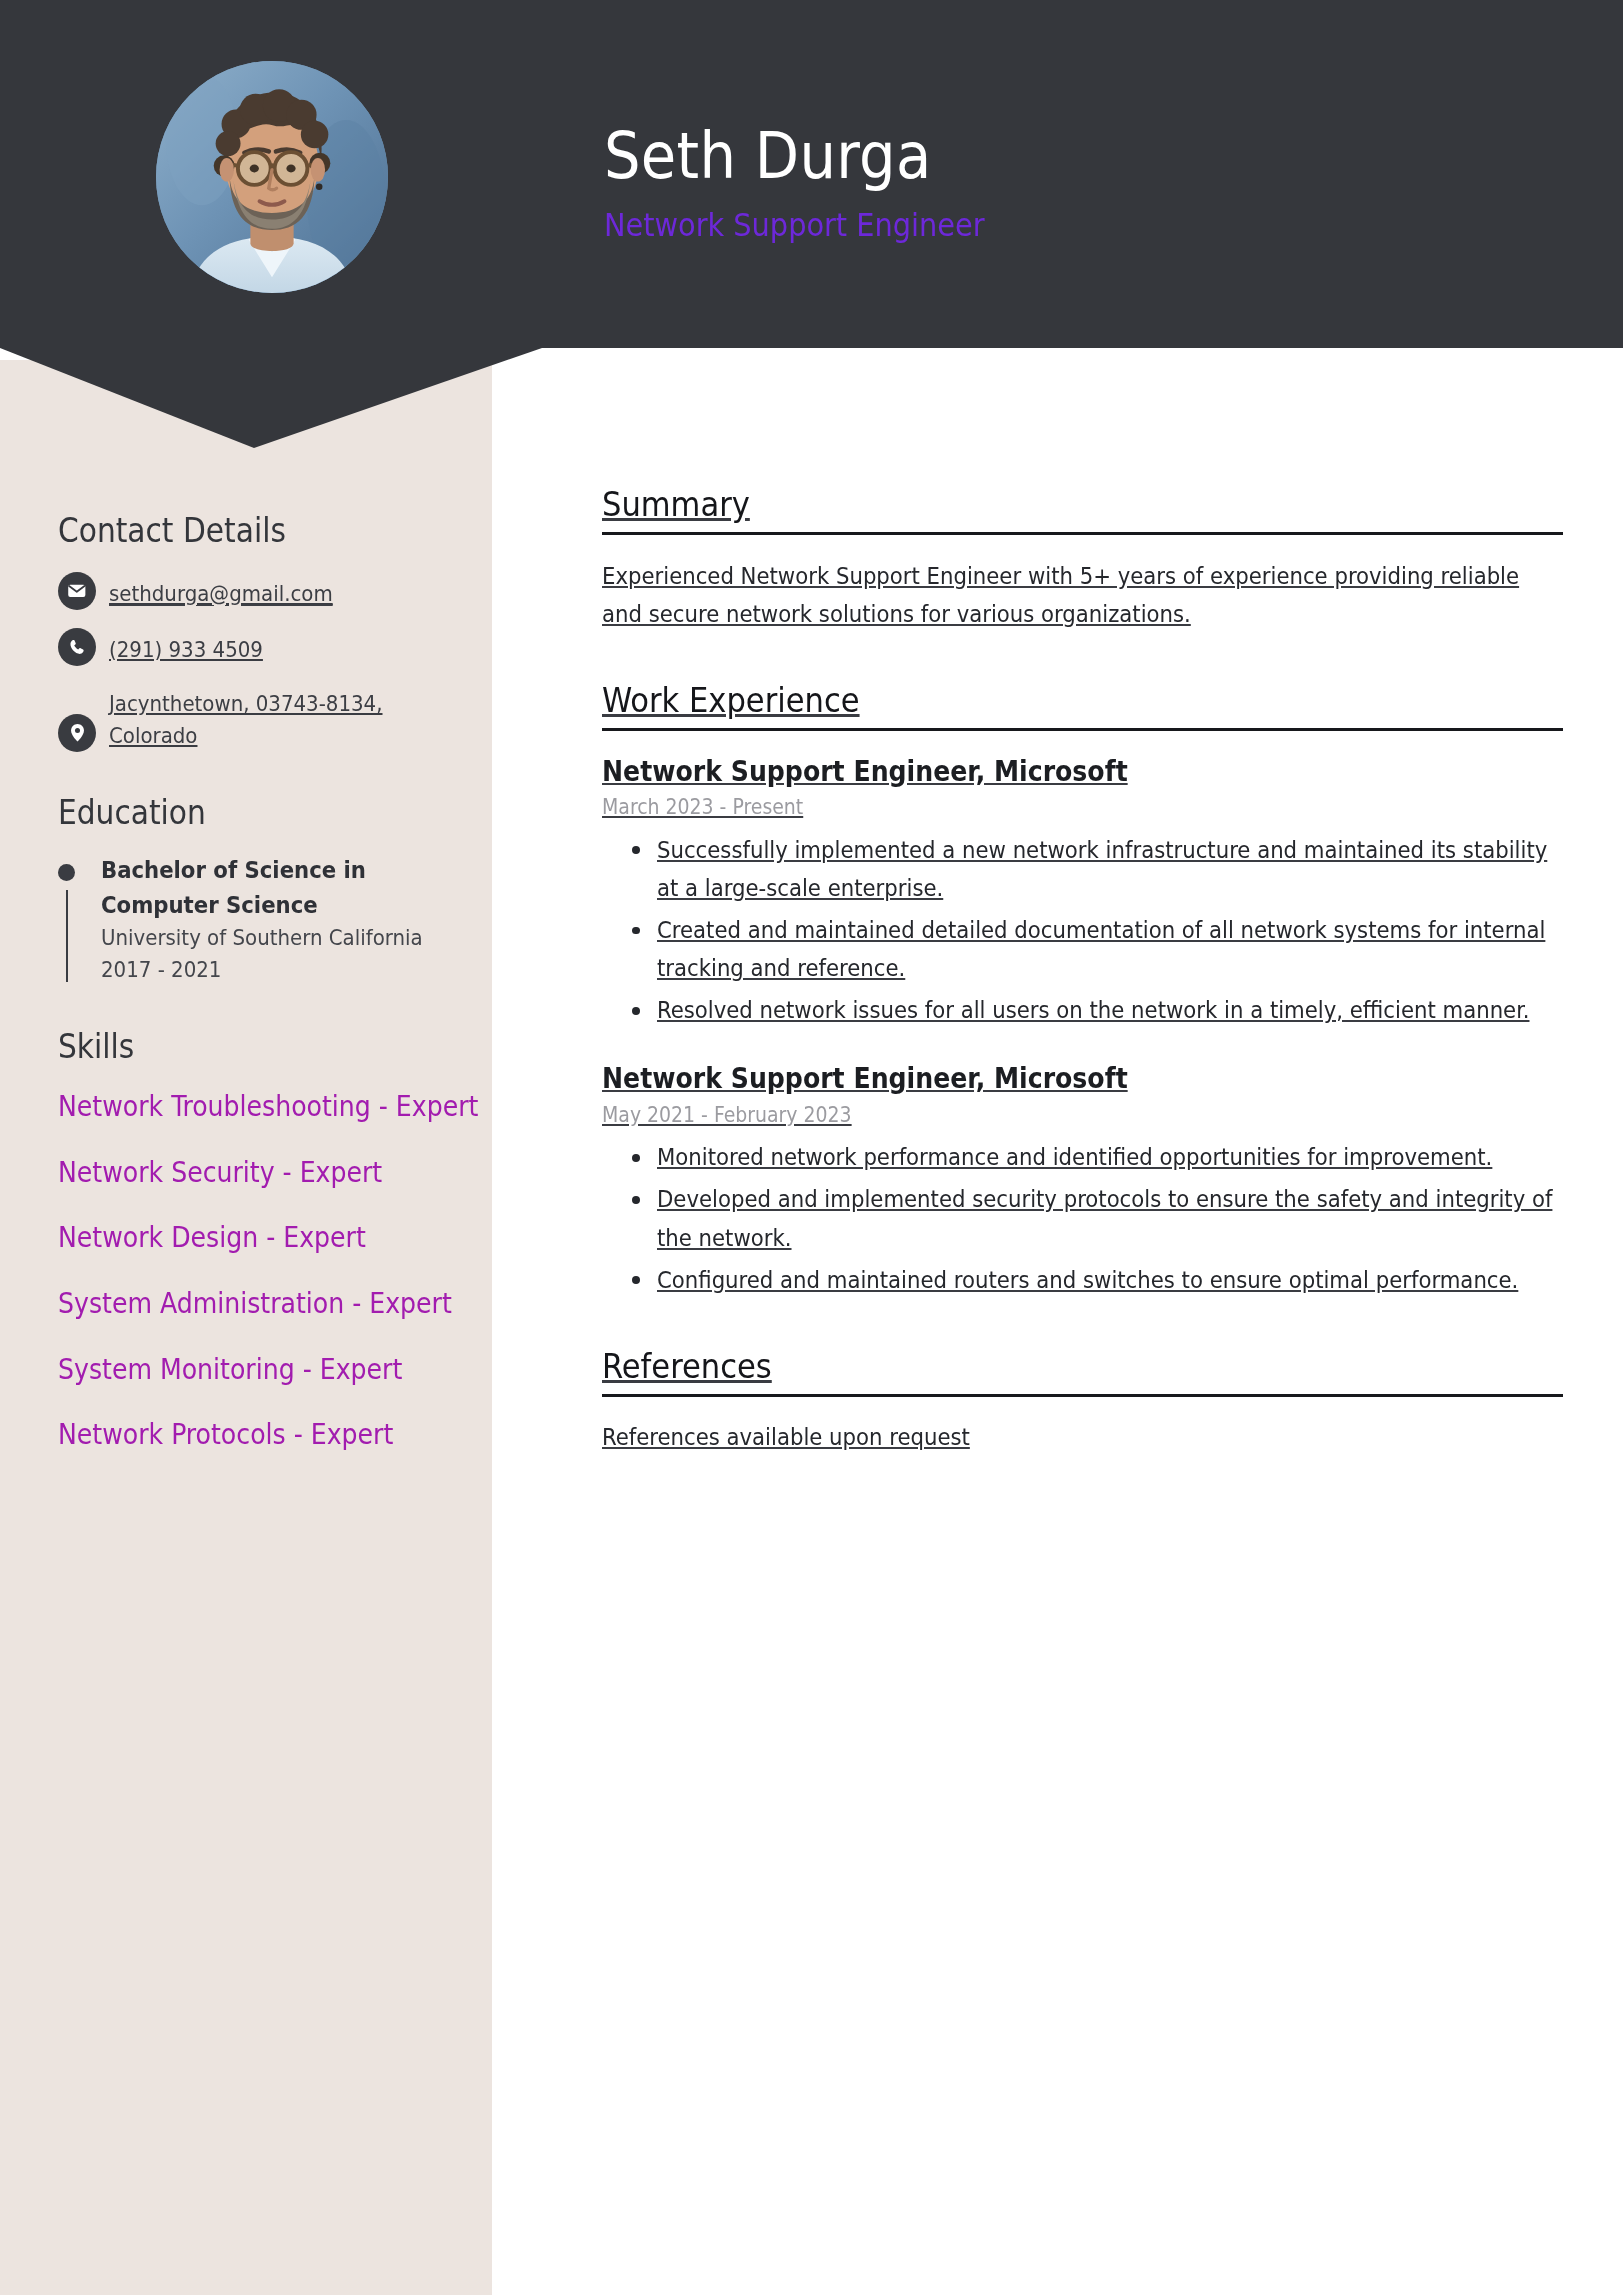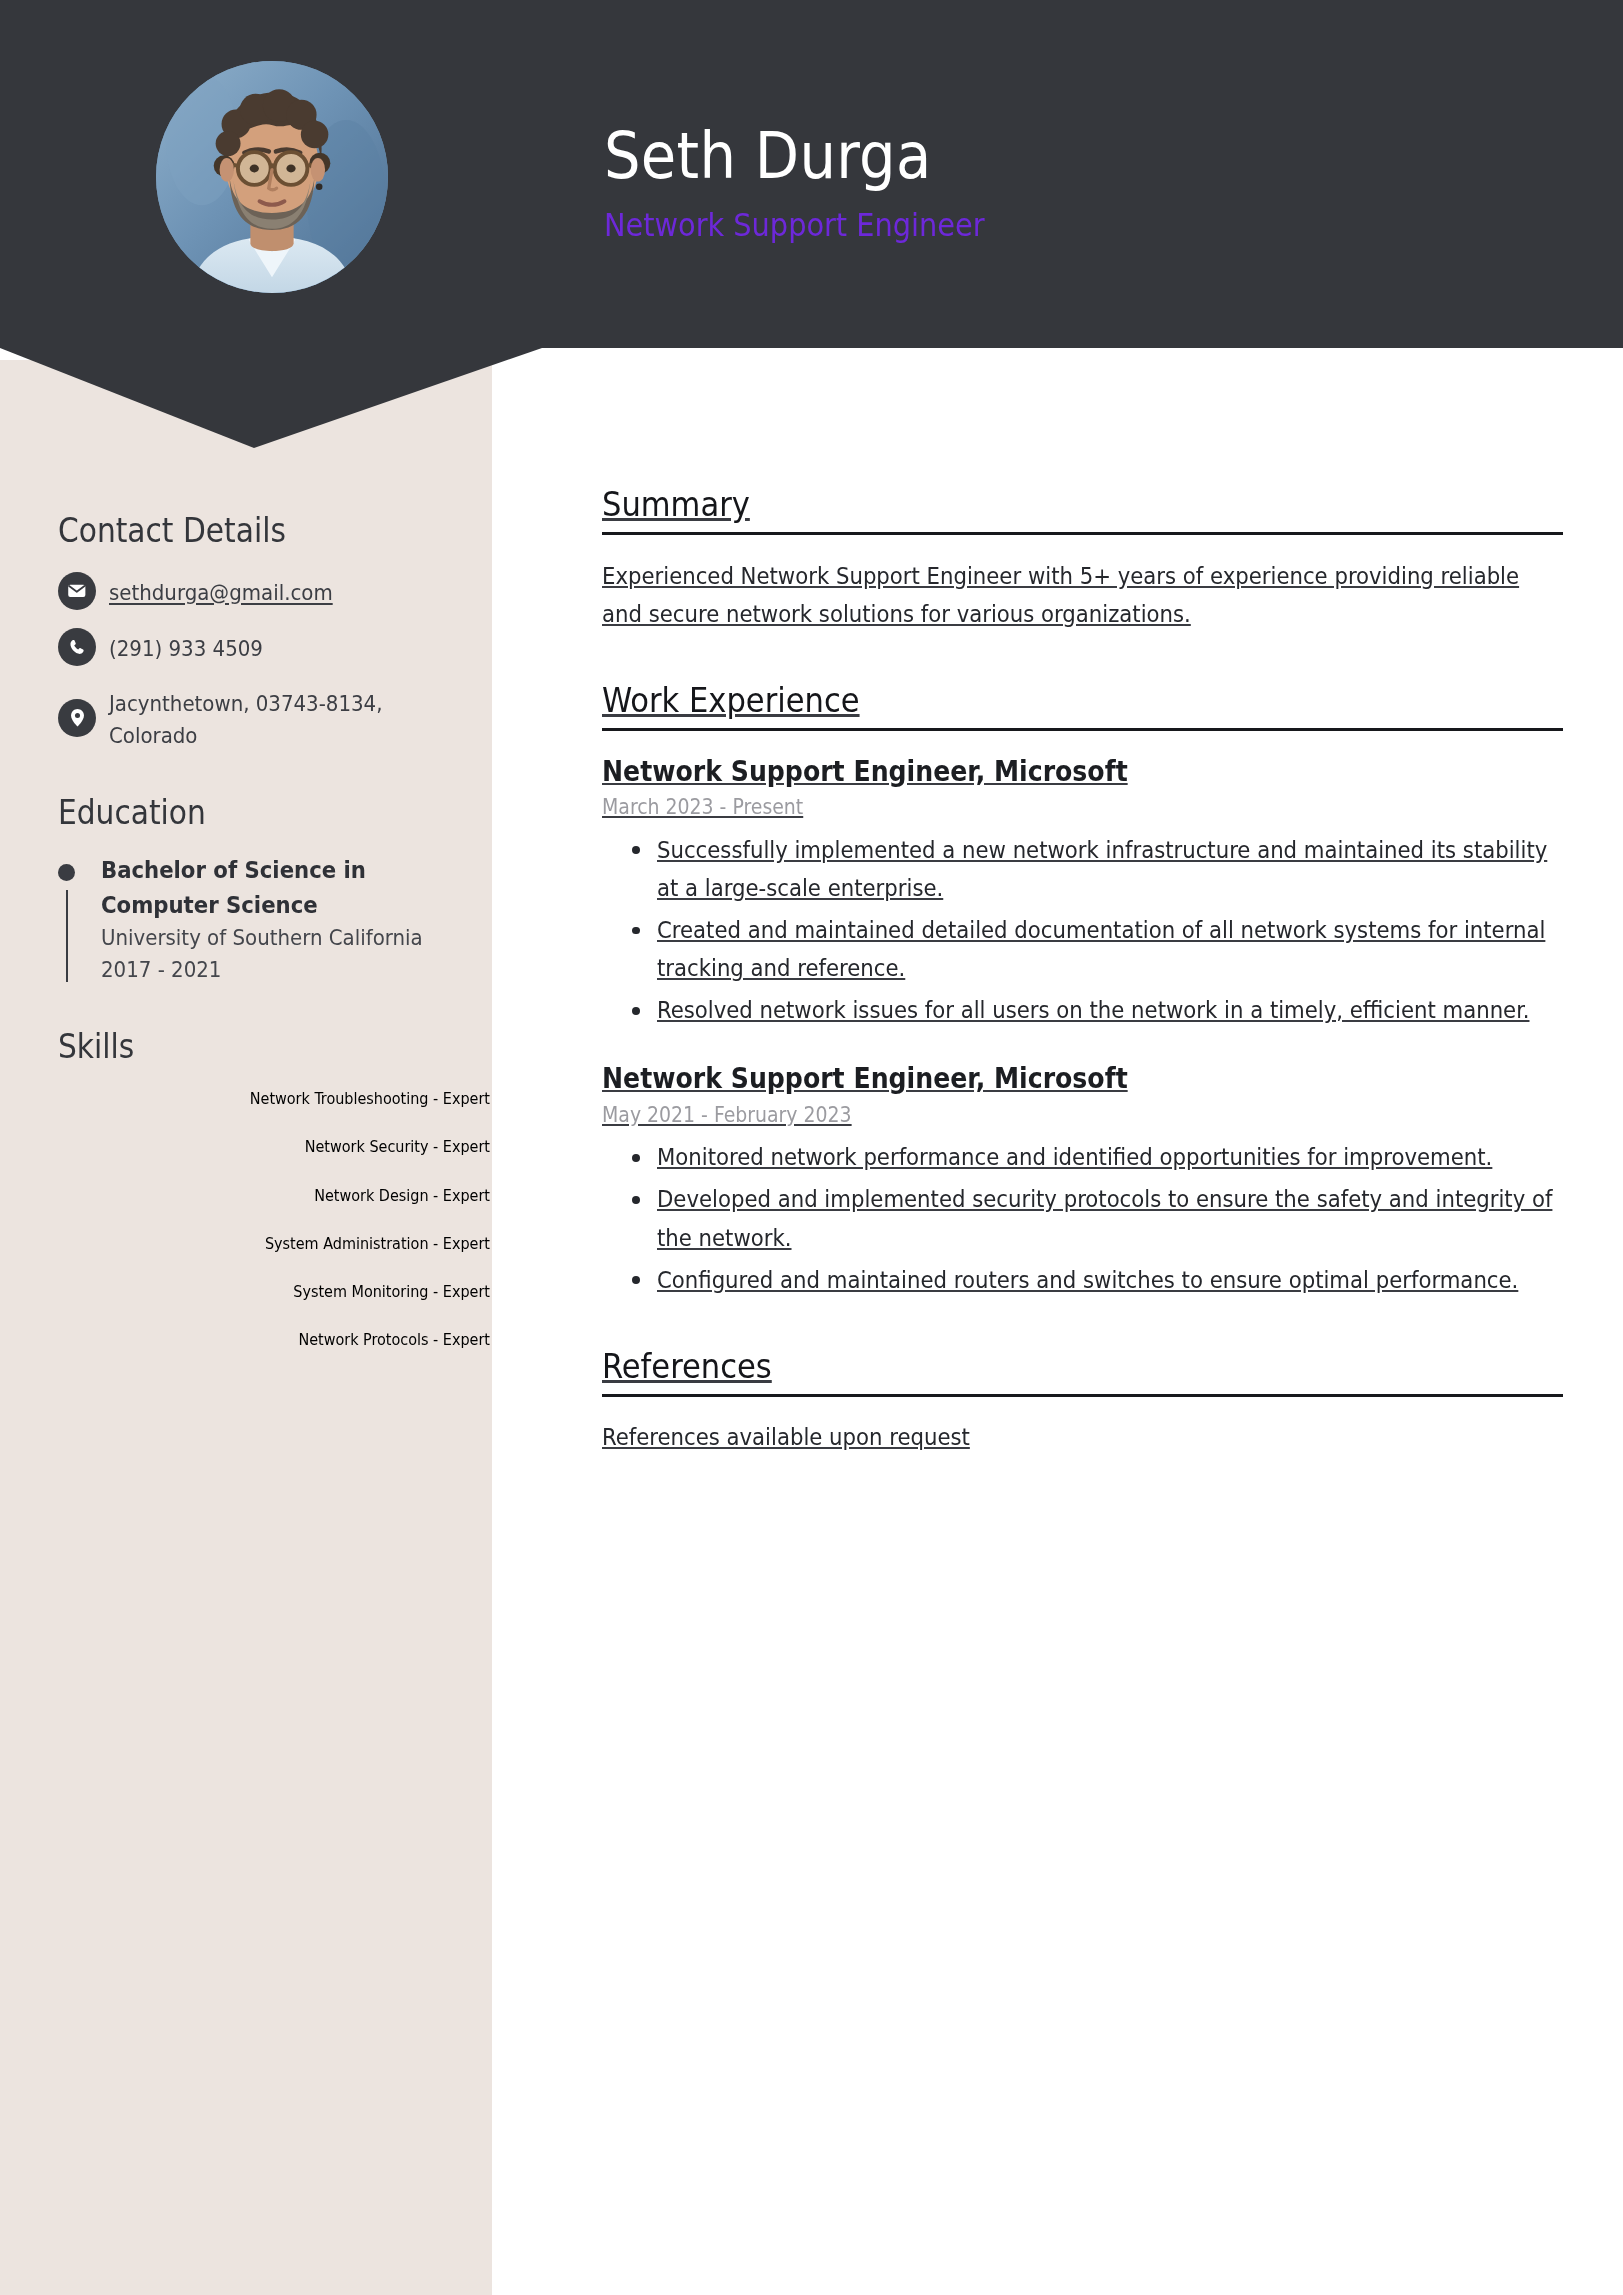--- a/index.html
+++ b/index.html
@@ -91,22 +91,23 @@
     font-weight: 400;
     color: #34363b;
     line-height: 1.2;
     margin: 0 0 21px 0;
   }
   .side-block { margin-bottom: 41px; }
 
   
   .contact-row {
     display: flex;
-    align-items: center;
+    align-items: flex-end;
     margin-bottom: 18.3px;
+    text-decoration: underline;
   }
   .contact-icon {
     flex: 0 0 auto;
     width: 38px; height: 38px;
     border-radius: 50%;
     background: #393b40;
     display: flex;
     align-items: center;
     justify-content: center;
     margin-right: 13px;
@@ -154,25 +155,24 @@
   .edu-school, .edu-years {
     font-size: 22px;
     font-weight: 400;
     line-height: 1.45;
     color: #44464c;
     margin: 0;
   }
 
   
   .skill-item {
-    font-size: 16px;
+    font-size: 28px;
     line-height: 1.45;
-    color: #000000;
+    color: #a21caf;
     margin-bottom: 25px;
-    text-align: right;
   }
   .skill-item:last-child { margin-bottom: 0; }
 
   
   .main {
     position: absolute;
     left: 602px; top: 485px;
     width: 961px;
     z-index: 2;
   }

